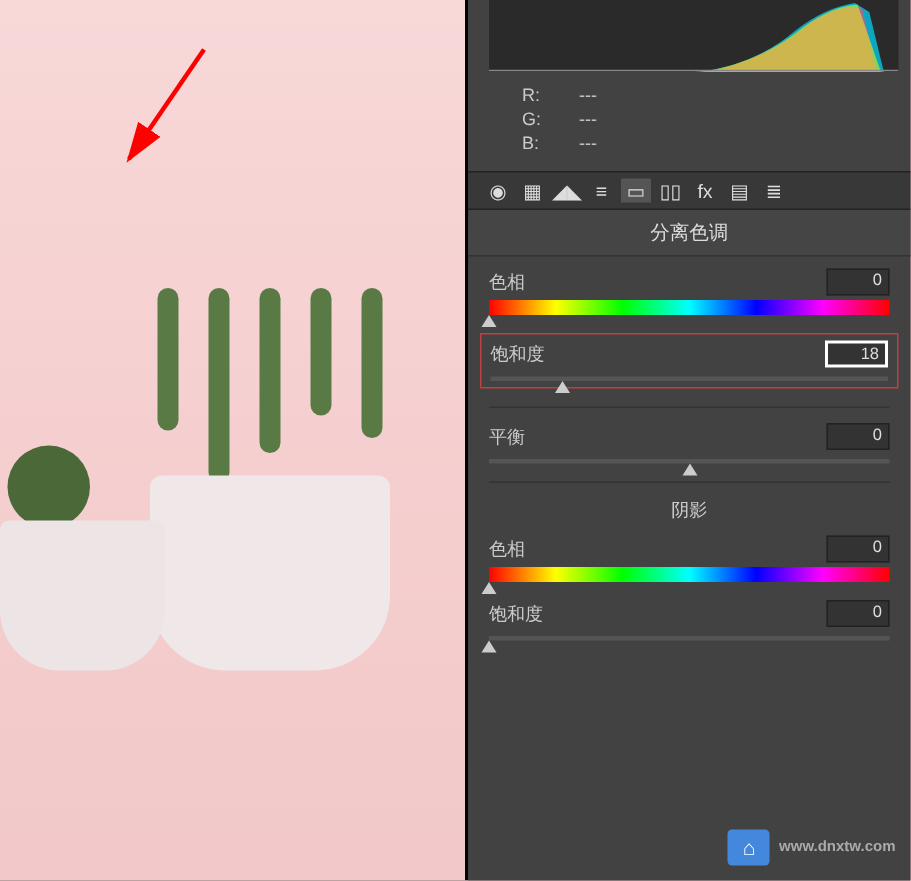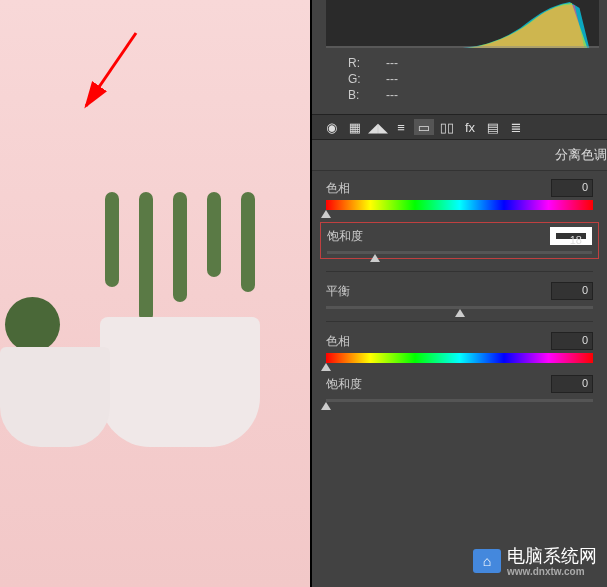--- a/index.html
+++ b/index.html
@@ -30,31 +30,31 @@
     .rgb-row { display: flex; gap: 20px; margin-bottom: 2px; padding-left: 22px; }
     .rgb-label { width: 18px; }
     .rgb-value { width: 30px; }
     
     .tab-bar { display: flex; gap: 3px; padding: 4px 10px; background: #383838; border-top: 1px solid #222; border-bottom: 1px solid #222; position: relative; }
     .tab-icon { width: 20px; height: 16px; display: flex; align-items: center; justify-content: center; color: #ddd; font-size: 13px; cursor: pointer; }
     .tab-icon.active { background: #555; }
     
     .arrow-annotation { position: absolute; top: 28px; left: 76px; pointer-events: none; }
     
-    .panel-title { text-align: right; color: #ddd; font-size: 13px; padding: 6px 0; background: #454545; border-bottom: 1px solid #333; }
+    .panel-title { text-align: center; color: #ddd; font-size: 13px; padding: 6px 0; background: #454545; border-bottom: 1px solid #333; }
     
     .controls-area { padding: 8px 14px; }
     .section-label { text-align: center; color: #ccc; font-size: 12px; margin: 4px 0 8px; }
     
     .slider-group { margin-bottom: 12px; }
     .slider-group.highlighted { border: 1px solid #c04040; padding: 4px 6px; margin-left: -6px; margin-right: -6px; }
     .slider-header { display: flex; justify-content: space-between; align-items: flex-end; margin-bottom: 3px; }
     .slider-label { color: #ccc; font-size: 12px; }
     .slider-value { width: 42px; height: 18px; background: #333; border: 1px solid #222; color: #ddd; font-size: 11px; text-align: right; padding: 1px 4px; }
-    .slider-value.highlighted { border: 6px solid #ffffff; }
+    .slider-value.highlighted { border: 2px solid #ffffff; }
     
     .slider-track { height: 10px; position: relative; margin-top: 2px; }
     .slider-track.hue { background: linear-gradient(90deg, #ff0000, #ffff00, #00ff00, #00ffff, #0000ff, #ff00ff, #ff0000); }
     .slider-track.gray { background: #555; height: 3px; margin-top: 6px; }
     .slider-thumb { position: absolute; top: 100%; width: 0; height: 0; border-left: 5px solid transparent; border-right: 5px solid transparent; border-bottom: 8px solid #ccc; transform: translateX(-5px); }
     
     .section-divider { height: 1px; background: #333; margin: 10px 0; }
     
     .watermark { position: absolute; bottom: 10px; right: 10px; color: #fff; font-size: 18px; display: flex; align-items: center; gap: 6px; }
     .watermark-icon { width: 28px; height: 24px; background: #4488dd; border-radius: 3px; display: flex; align-items: center; justify-content: center; font-size: 14px; }
@@ -158,20 +158,21 @@
           <span class="slider-label">平衡</span>
           <span class="slider-value">0</span>
         </div>
         <div class="slider-track gray">
           <div class="slider-thumb" style="left:50%"></div>
         </div>
       </div>
 
       <div class="section-divider"></div>
 
+      <div class="section-label">阴影</div>
 
       <div class="slider-group">
         <div class="slider-header">
           <span class="slider-label">色相</span>
           <span class="slider-value">0</span>
         </div>
         <div class="slider-track hue">
           <div class="slider-thumb" style="left:0%"></div>
         </div>
       </div>
@@ -186,16 +187,15 @@
         </div>
       </div>
     </div>
 
   </div>
 </div>
 
 <div class="watermark">
   <div class="watermark-icon">⌂</div>
   <div>
-    <div>电脑系统网</div>
     <div class="watermark-sub">www.dnxtw.com</div>
   </div>
 </div>
 
 </body></html>

